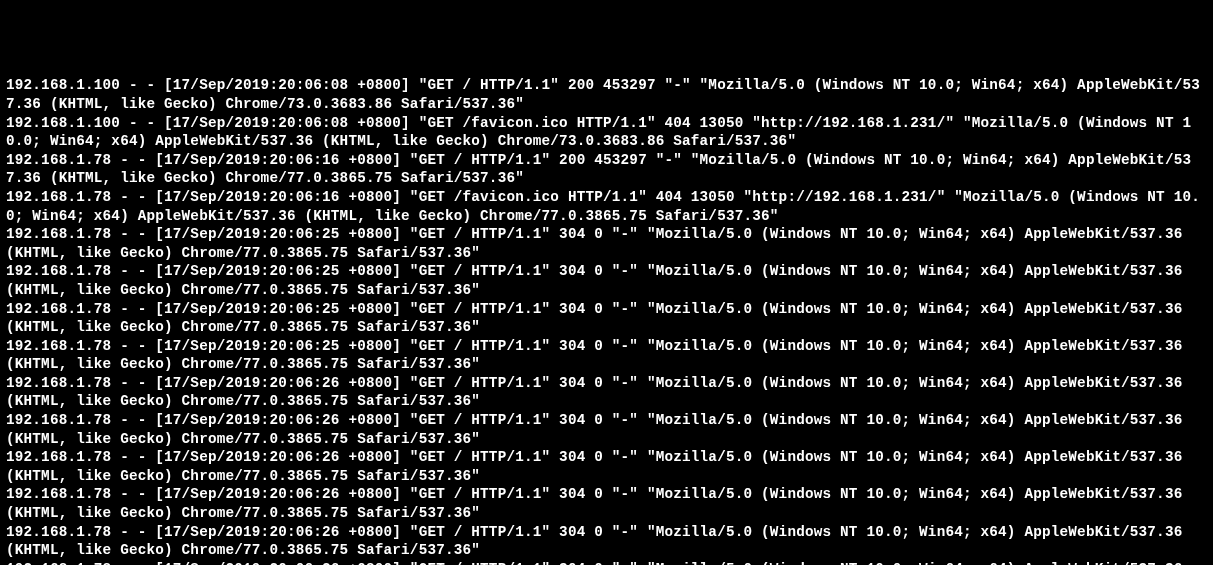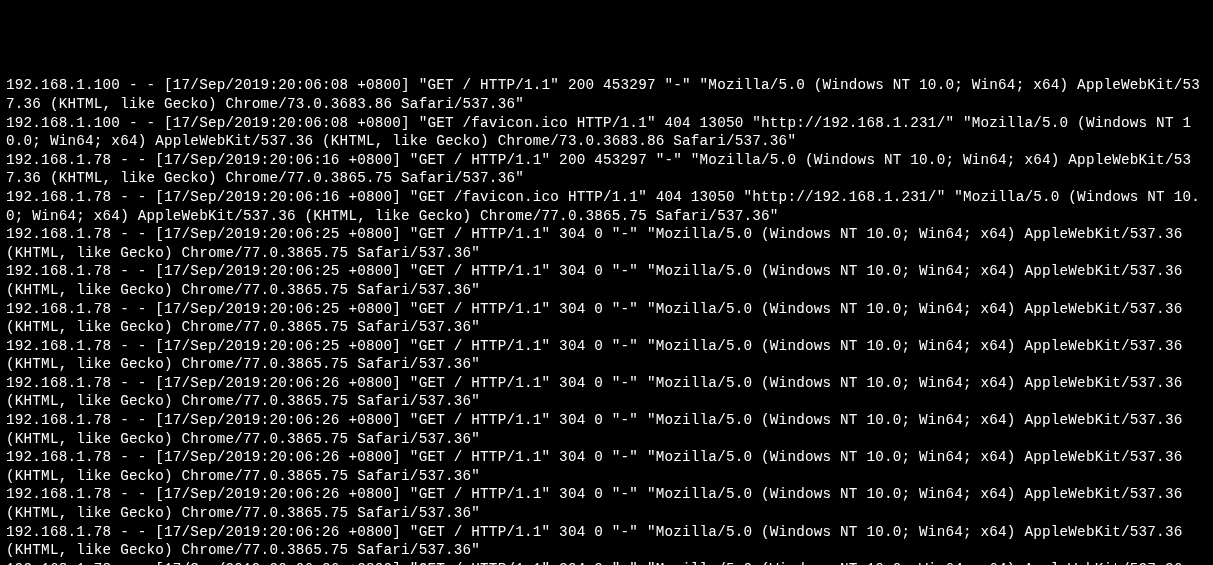--- a/index.html
+++ b/index.html
@@ -10,21 +10,21 @@
       font-size: 14.3px;
       line-height: 18.6px;
       padding: 2px 6px;
       width: 1213px;
       height: 565px;
       overflow: hidden;
       white-space: pre-wrap;
       word-break: break-all;
       letter-spacing: 0.2px;
     }
-    .log-line { display: inline; }
+    .log-line { display: inline; font-weight: bold; }
   </style>
 </head>
 <body>
 
 
 
 <div id="terminal-output"><span class="log-line">192.168.1.100 - - [17/Sep/2019:20:06:08 +0800] "GET / HTTP/1.1" 200 453297 "-" "Mozilla/5.0 (Windows NT 10.0; Win64; x64) AppleWebKit/537.36 (KHTML, like Gecko) Chrome/73.0.3683.86 Safari/537.36"
 </span><span class="log-line">192.168.1.100 - - [17/Sep/2019:20:06:08 +0800] "GET /favicon.ico HTTP/1.1" 404 13050 "http://192.168.1.231/" "Mozilla/5.0 (Windows NT 10.0; Win64; x64) AppleWebKit/537.36 (KHTML, like Gecko) Chrome/73.0.3683.86 Safari/537.36"
 </span><span class="log-line">192.168.1.78 - - [17/Sep/2019:20:06:16 +0800] "GET / HTTP/1.1" 200 453297 "-" "Mozilla/5.0 (Windows NT 10.0; Win64; x64) AppleWebKit/537.36 (KHTML, like Gecko) Chrome/77.0.3865.75 Safari/537.36"
 </span><span class="log-line">192.168.1.78 - - [17/Sep/2019:20:06:16 +0800] "GET /favicon.ico HTTP/1.1" 404 13050 "http://192.168.1.231/" "Mozilla/5.0 (Windows NT 10.0; Win64; x64) AppleWebKit/537.36 (KHTML, like Gecko) Chrome/77.0.3865.75 Safari/537.36"

